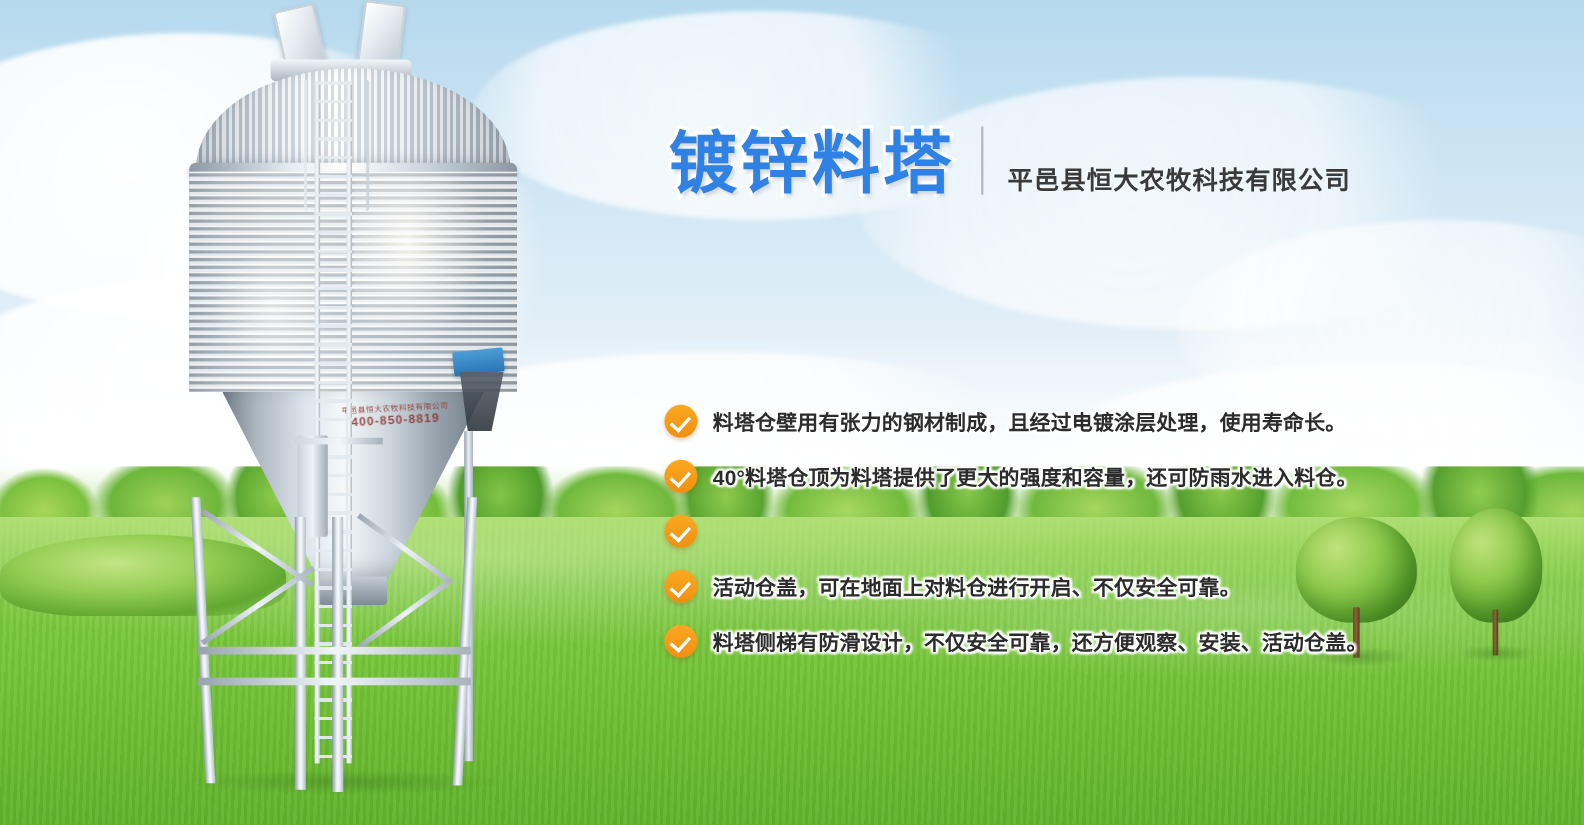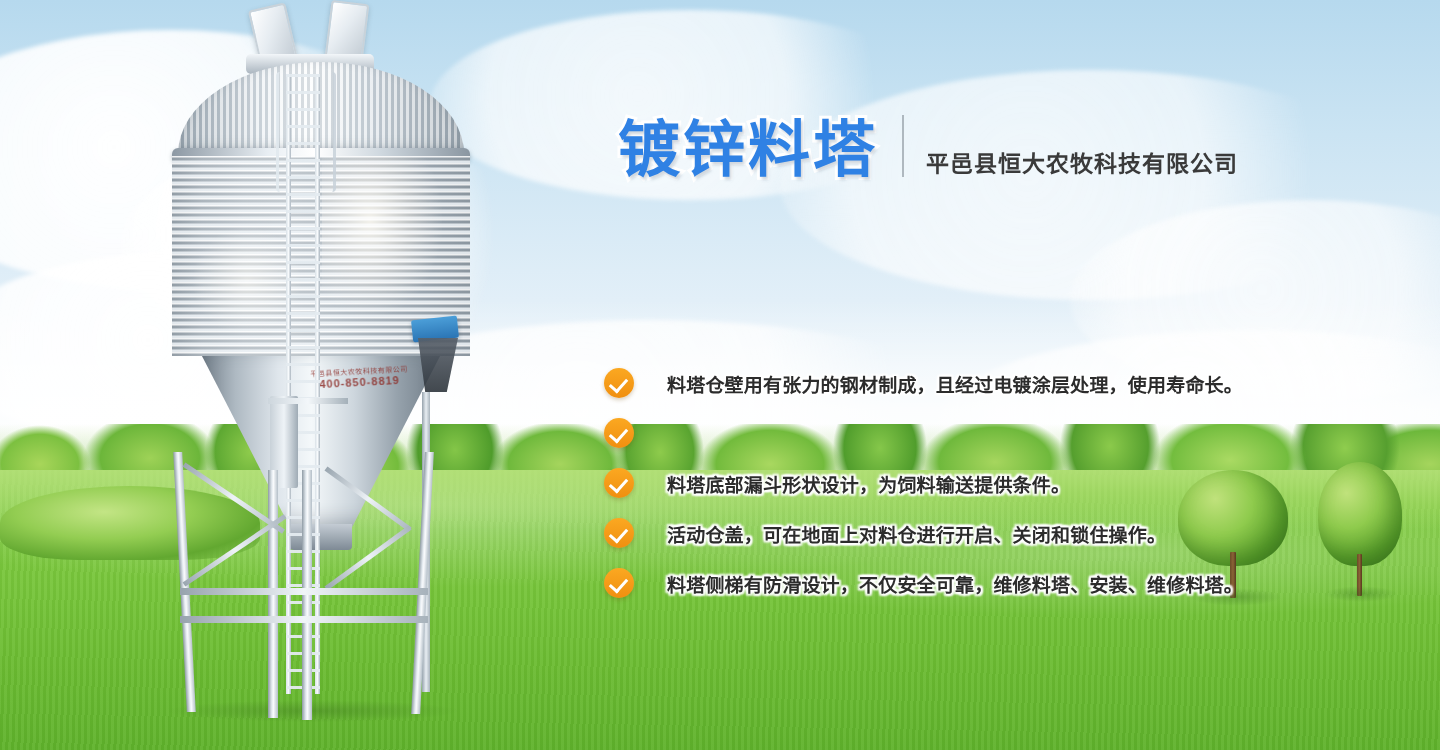--- a/index.html
+++ b/index.html
@@ -234,21 +234,21 @@
     background:linear-gradient(90deg,#96a2ac,#e8eef3,#a8b3bc);
   }
   .silo-shadow{
     position:absolute;left:18px;top:700px;width:290px;height:22px;border-radius:50%;
     background:radial-gradient(ellipse at center,rgba(45,90,25,.28),rgba(45,90,25,0) 72%);
   }
 
   
   .content{position:absolute;left:604px;top:0;width:700px;height:750px;}
 
-  .title-row{position:absolute;left:14px;top:115px;display:flex;align-items:flex-end;text-align:center;}
+  .title-row{position:absolute;left:4px;top:115px;display:flex;align-items:flex-end;text-align:center;}
   .main-title{
     font-size:62px;font-weight:bold;letter-spacing:3px;line-height:1;
     color:#2f81e4;
     -webkit-text-stroke:6px #ffffff;
     paint-order:stroke fill;
     text-shadow:2px 3px 3px rgba(120,140,160,.35);
     white-space:nowrap;
   }
   .divider{
     width:2px;height:62px;background:#9aa3ab;opacity:.75;
@@ -288,21 +288,20 @@
   .check::after{
     content:"";position:absolute;left:9px;top:7px;width:8px;height:14px;
     border:solid #fff;border-width:0 3px 3px 0;transform:rotate(42deg);
   }
   .feat-text{
     font-size:19px;font-weight:bold;color:#2c2c2c;letter-spacing:.2px;
     white-space:nowrap;
     text-shadow:
       -2px -2px 2px #fff, 2px -2px 2px #fff, -2px 2px 2px #fff, 2px 2px 2px #fff,
       0 -2px 2px #fff, 0 2px 2px #fff, -2px 0 2px #fff, 2px 0 2px #fff;
-    margin-left: 19px;
   }
 </style>
 </head>
 <body>
 
 <div class="banner">
 
   <div class="sky">
     <div class="cloud c1"></div>
     <div class="cloud c2"></div>
@@ -392,29 +391,29 @@
     </div>
 
 
     <div class="features">
       <div class="feat">
         <span class="check"></span>
         <span class="feat-text">料塔仓壁用有张力的钢材制成，且经过电镀涂层处理，使用寿命长。</span>
       </div>
       <div class="feat">
         <span class="check"></span>
+        <span class="feat-text">40°料塔仓顶为料塔提供了更大的强度和容量，还可防雨水进入料仓。</span>
       </div>
       <div class="feat">
         <span class="check"></span>
-        <span class="feat-text">料塔底部漏斗形状设计，为饲料输送提供条件。</span>
       </div>
       <div class="feat">
         <span class="check"></span>
-        <span class="feat-text">活动仓盖，可在地面上对料仓进行开启、关闭和锁住操作。</span>
+        <span class="feat-text">活动仓盖，可在地面上对料仓进行开启、不仅安全可靠。</span>
       </div>
       <div class="feat">
         <span class="check"></span>
-        <span class="feat-text">料塔侧梯有防滑设计，不仅安全可靠，维修料塔、安装、维修料塔。</span>
+        <span class="feat-text">料塔侧梯有防滑设计，不仅安全可靠，还方便观察、安装、活动仓盖。</span>
       </div>
     </div>
 
   </div>
 </div>
 
 </body></html>

